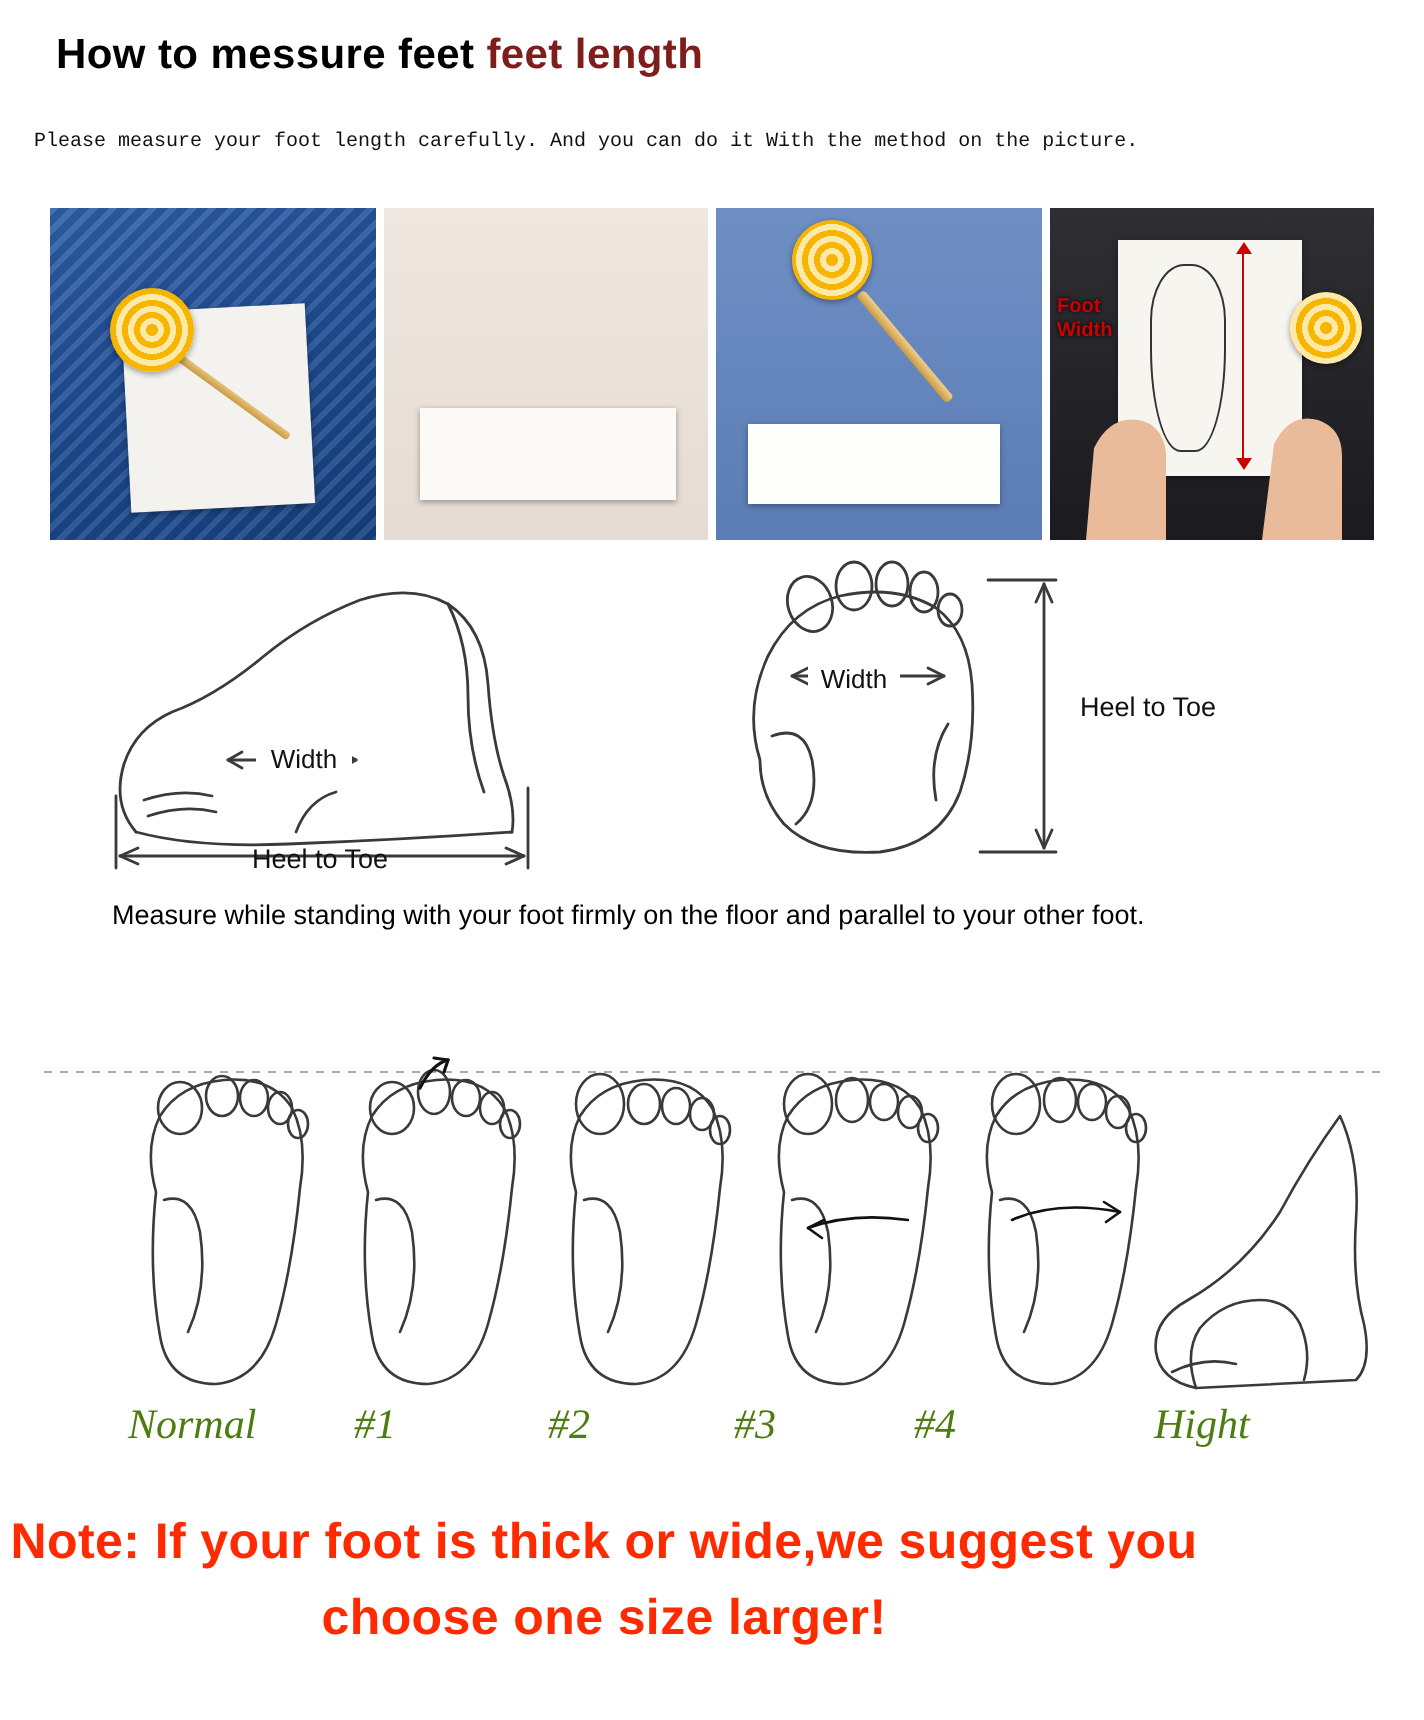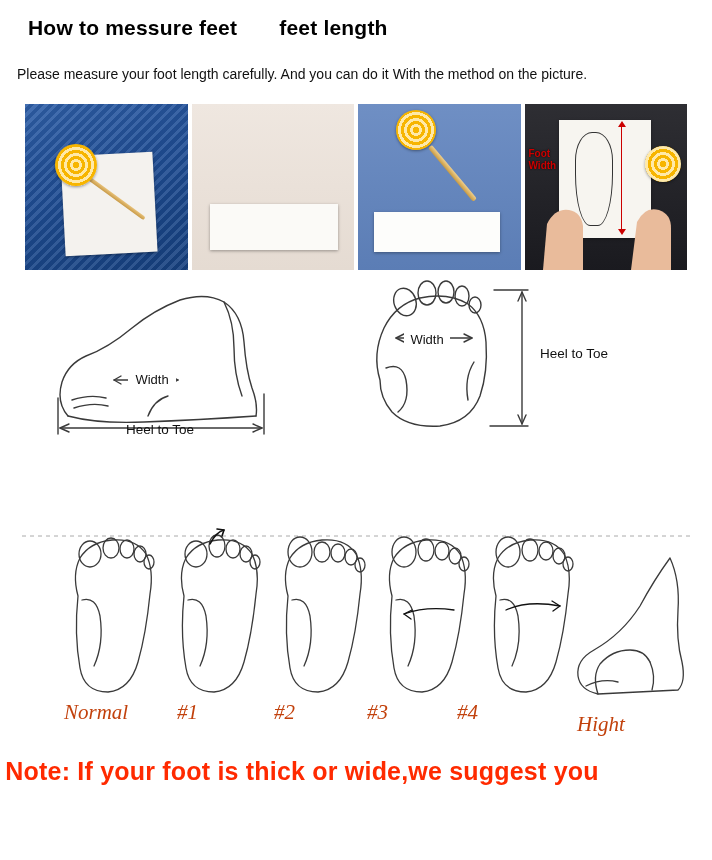--- a/index.html
+++ b/index.html
@@ -24,30 +24,30 @@
   .heading {
     position: absolute;
     left: 28px;
     top: 16px;
     font-size: 21px;
     font-weight: bold;
     letter-spacing: 0.2px;
     white-space: nowrap;
   }
   .heading .accent {
-    color: #000000;
-    margin-left: 36px;
+    color: #7f1d1d;
   }
   .subheading {
     position: absolute;
     left: 17px;
     top: 66px;
-    font-size: 14px;
+    font-size: 10px;
     color: #111;
     white-space: nowrap;
+    font-family: Liberation Mono, monospace;
   }
 
   
   .photo-strip {
     position: absolute;
     left: 25px;
     top: 104px;
     width: 662px;
     height: 182px;
     display: flex;
@@ -169,21 +169,21 @@
     left: 22px;
     top: 700px;
     width: 668px;
     height: 30px;
   }
   .foot-label {
     position: absolute;
     font-family: "Liberation Serif", serif;
     font-style: italic;
     font-size: 21px;
-    color: #c2410c;
+    color: #4d7c0f;
     white-space: nowrap;
   }
 
   
   .note {
     position: absolute;
     left: 0;
     top: 752px;
     width: 604px;
     text-align: center;
@@ -293,20 +293,21 @@
       </g>
       <rect x="100" y="94" width="48" height="18" fill="#ffffff"></rect>
       <text x="124" y="108" font-family="Liberation Sans, sans-serif" font-size="13" fill="#111" text-anchor="middle">Width</text>
       <text x="132" y="158" font-family="Liberation Sans, sans-serif" font-size="13.5" fill="#111" text-anchor="middle">Heel to Toe</text>
       <rect x="376" y="54" width="46" height="18" fill="#ffffff"></rect>
       <text x="399" y="68" font-family="Liberation Sans, sans-serif" font-size="13" fill="#111" text-anchor="middle">Width</text>
       <text x="512" y="82" font-family="Liberation Sans, sans-serif" font-size="13.5" fill="#111">Heel to Toe</text>
     </svg>
   </div>
 
+  <div class="floor-note">Measure while standing with your foot firmly on the floor and parallel to your other foot.</div>
 
 
   <div class="feet-row">
     <svg width="668" height="200" viewBox="0 0 668 200">
       <line x1="0" y1="12" x2="668" y2="12" stroke="#aaaaaa" stroke-width="1" stroke-dasharray="4 4"></line>
       <g fill="none" stroke="#3a3a3a" stroke-width="1.3" stroke-linecap="round" stroke-linejoin="round">
 
         <g transform="translate(52,16)">
           <path d="M4 56 Q-2 34 6 18 Q16 2 38 0 Q62 -2 72 14 Q80 30 76 54 Q72 94 64 122 Q56 150 34 152 Q10 152 6 128 Q0 94 4 56"></path>
           <ellipse cx="16" cy="14" rx="11" ry="13"></ellipse>
@@ -372,20 +373,21 @@
       </g>
     </svg>
   </div>
 
   <div class="labels-row">
     <div class="foot-label" style="left:42px;  top:0;">Normal</div>
     <div class="foot-label" style="left:155px; top:0;">#1</div>
     <div class="foot-label" style="left:252px; top:0;">#2</div>
     <div class="foot-label" style="left:345px; top:0;">#3</div>
     <div class="foot-label" style="left:435px; top:0;">#4</div>
-    <div class="foot-label" style="left:555px; top:0;margin-top:12px;">Hight</div>
+    <div class="foot-label" style="left:555px; top:0;">Hight</div>
   </div>
 
   <div class="note">
     <span>Note: If your foot is thick or wide,we suggest you</span><br>
+    <span>choose one size larger!</span>
   </div>
 
 </div>
 
 </body></html>

